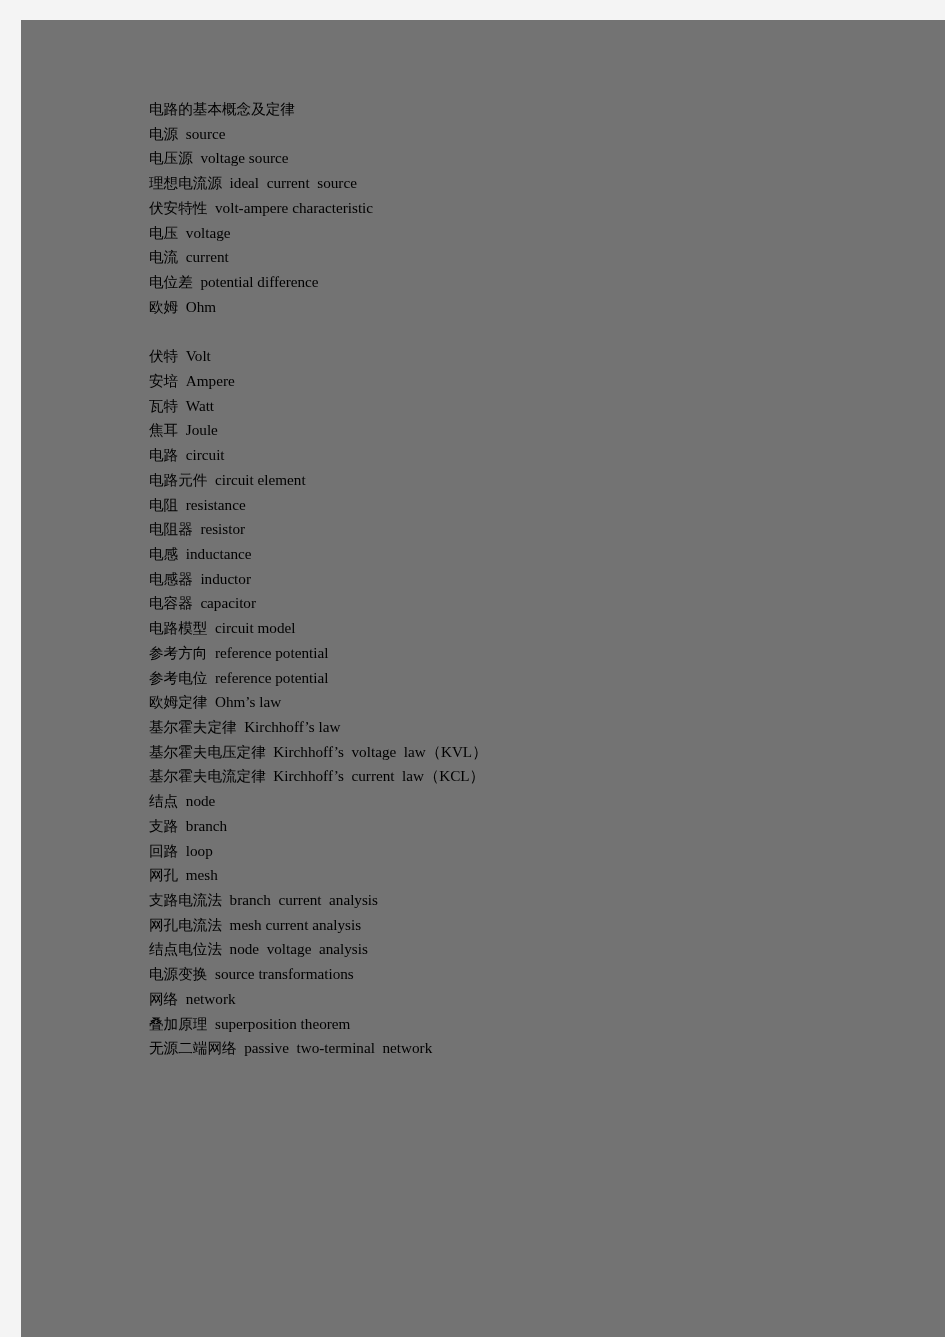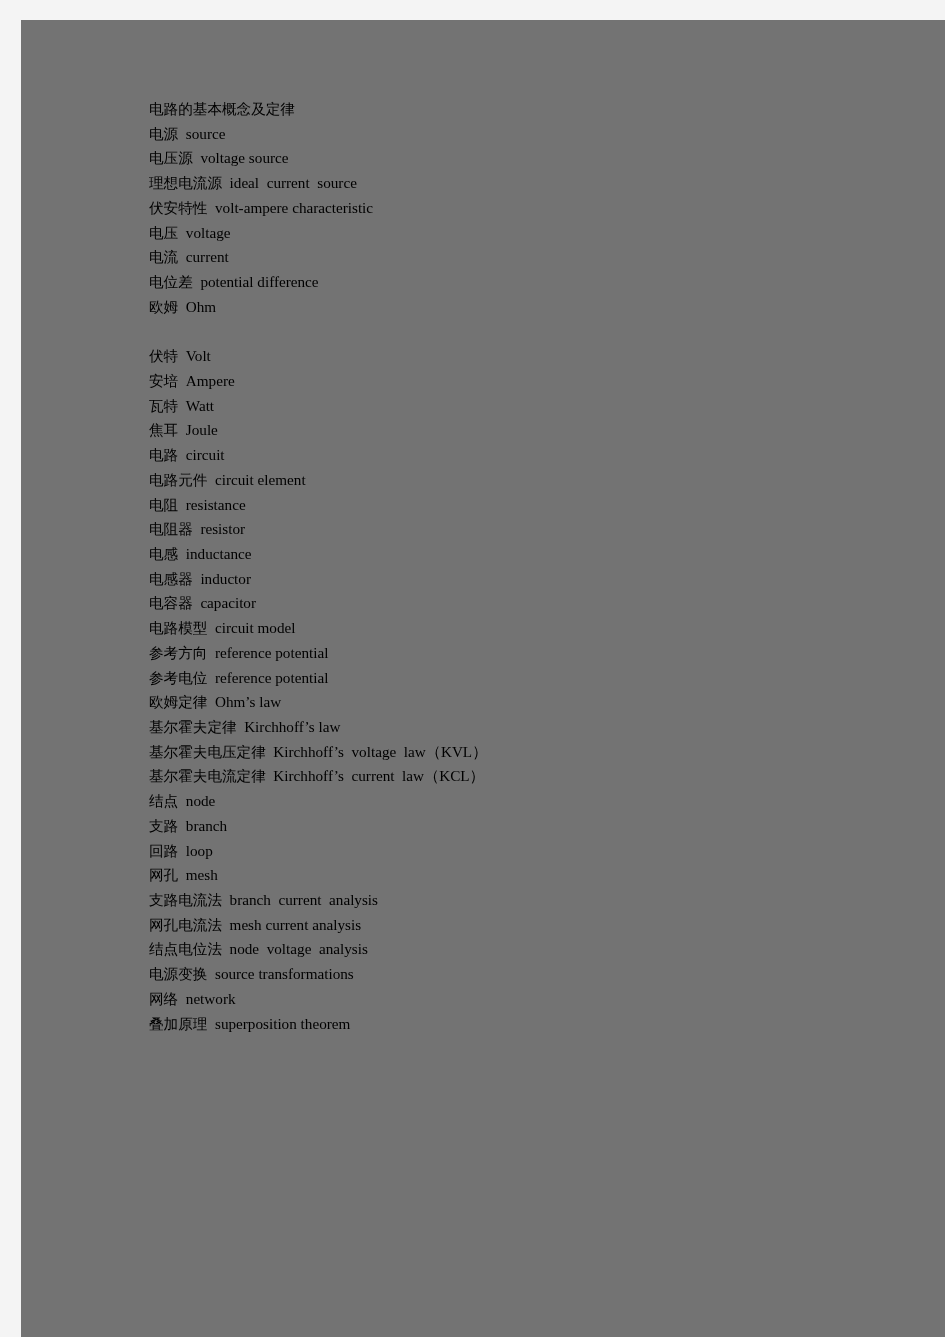--- a/index.html
+++ b/index.html
@@ -98,14 +98,15 @@
       <div class="term-line"><span class="zh">结点</span><span class="en">  </span><span class="en">node</span></div>
       <div class="term-line"><span class="zh">支路</span><span class="en">  </span><span class="en">branch</span></div>
       <div class="term-line"><span class="zh">回路</span><span class="en">  </span><span class="en">loop</span></div>
       <div class="term-line"><span class="zh">网孔</span><span class="en">  </span><span class="en">mesh</span></div>
       <div class="term-line"><span class="zh">支路电流法</span><span class="en">  </span><span class="en">branch  current  analysis</span></div>
       <div class="term-line"><span class="zh">网孔电流法</span><span class="en">  </span><span class="en">mesh current analysis</span></div>
       <div class="term-line"><span class="zh">结点电位法</span><span class="en">  </span><span class="en">node  voltage  analysis</span></div>
       <div class="term-line"><span class="zh">电源变换</span><span class="en">  </span><span class="en">source transformations</span></div>
       <div class="term-line"><span class="zh">网络</span><span class="en">  </span><span class="en">network</span></div>
       <div class="term-line"><span class="zh">叠加原理</span><span class="en">  </span><span class="en">superposition theorem</span></div>
+      <div class="term-line"><span class="zh">无源二端网络</span><span class="en">  </span><span class="en">passive  two-terminal  network</span></div>
     </div>
 </div>
 
 </body></html>

